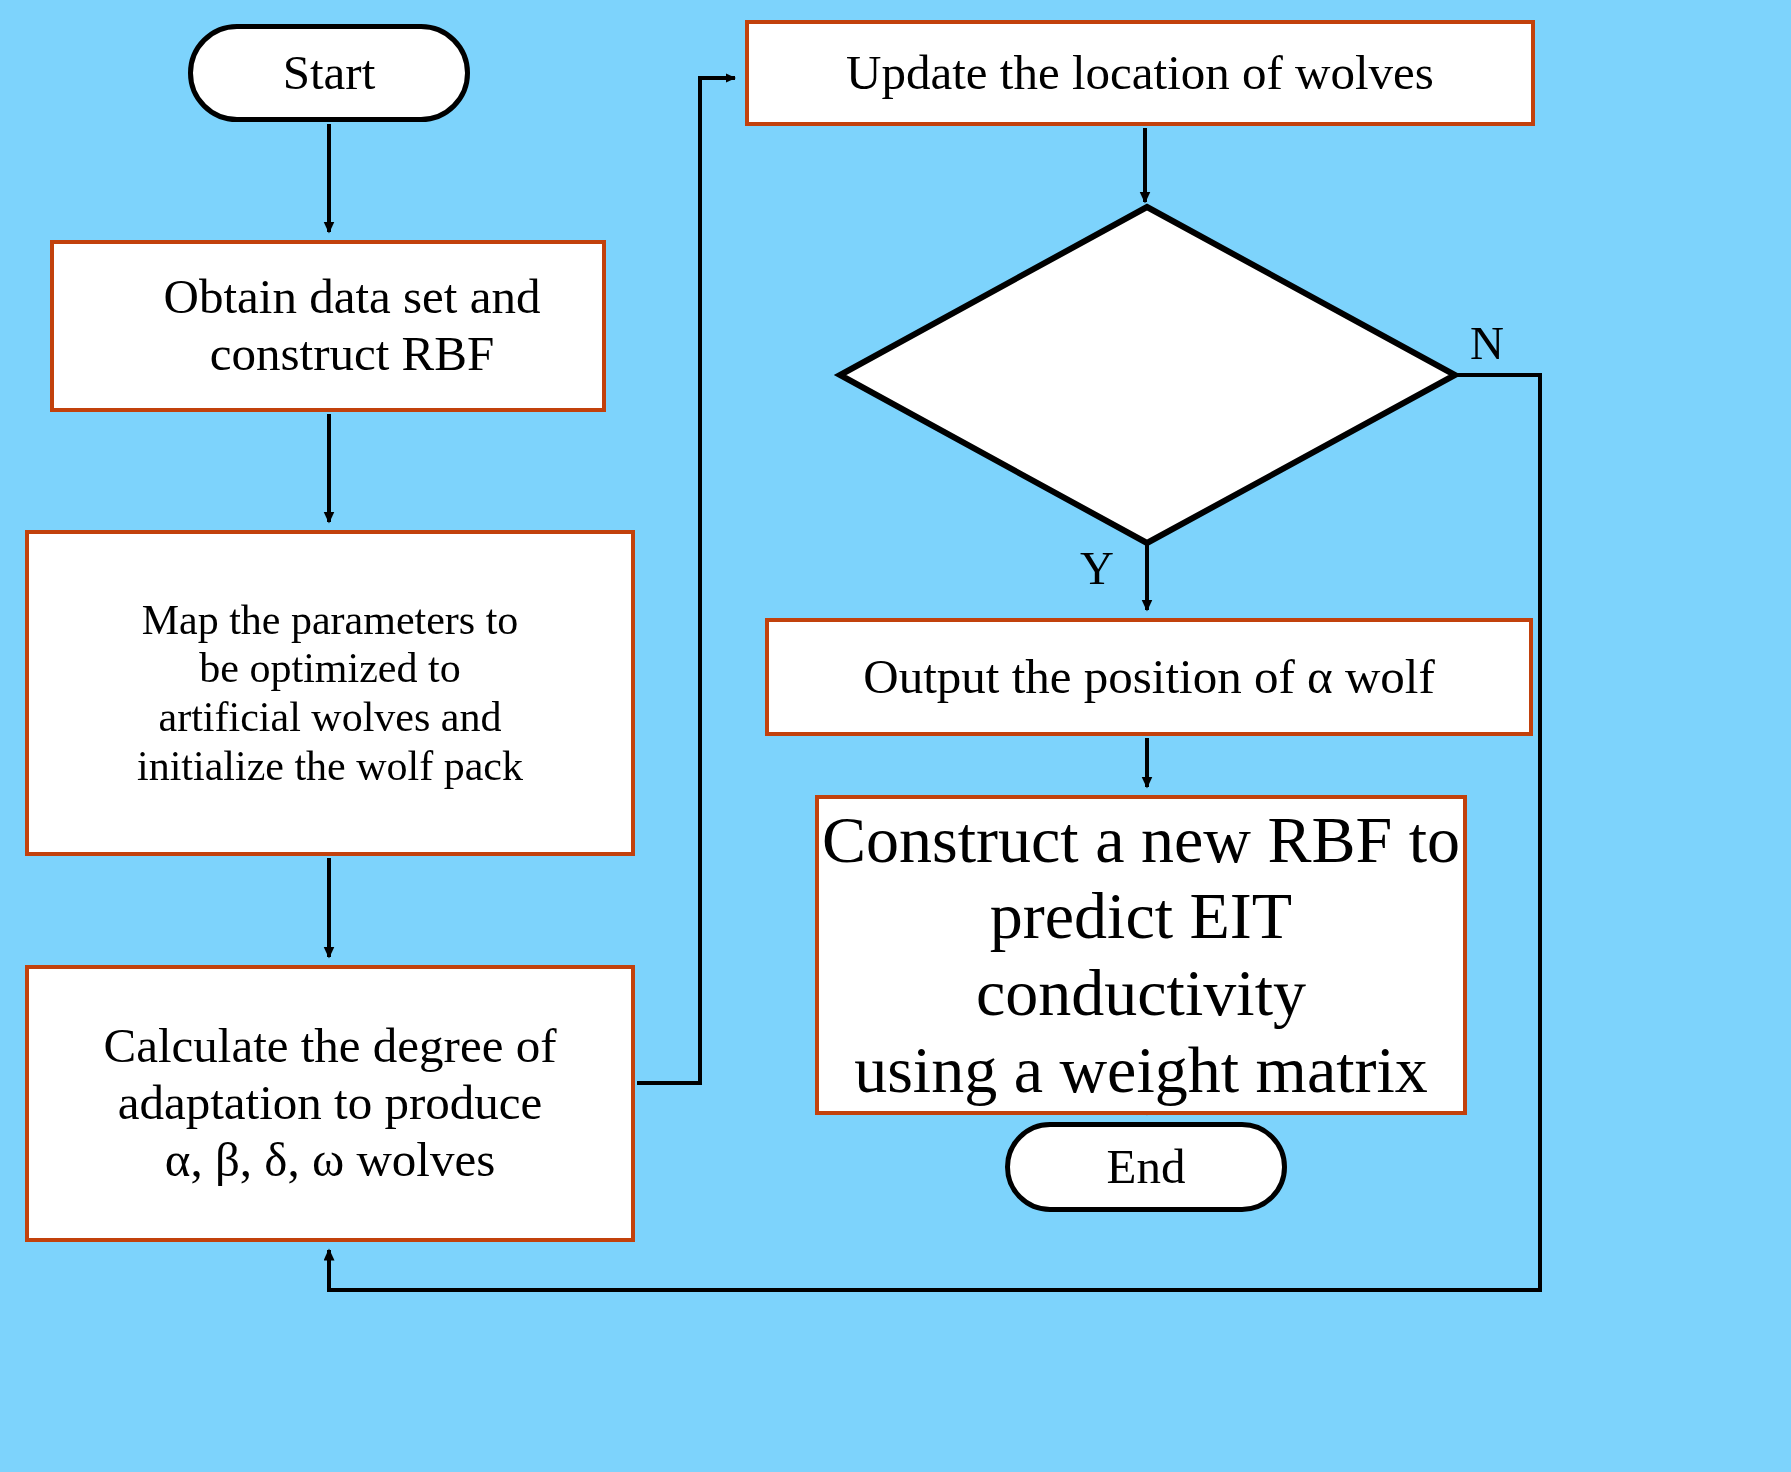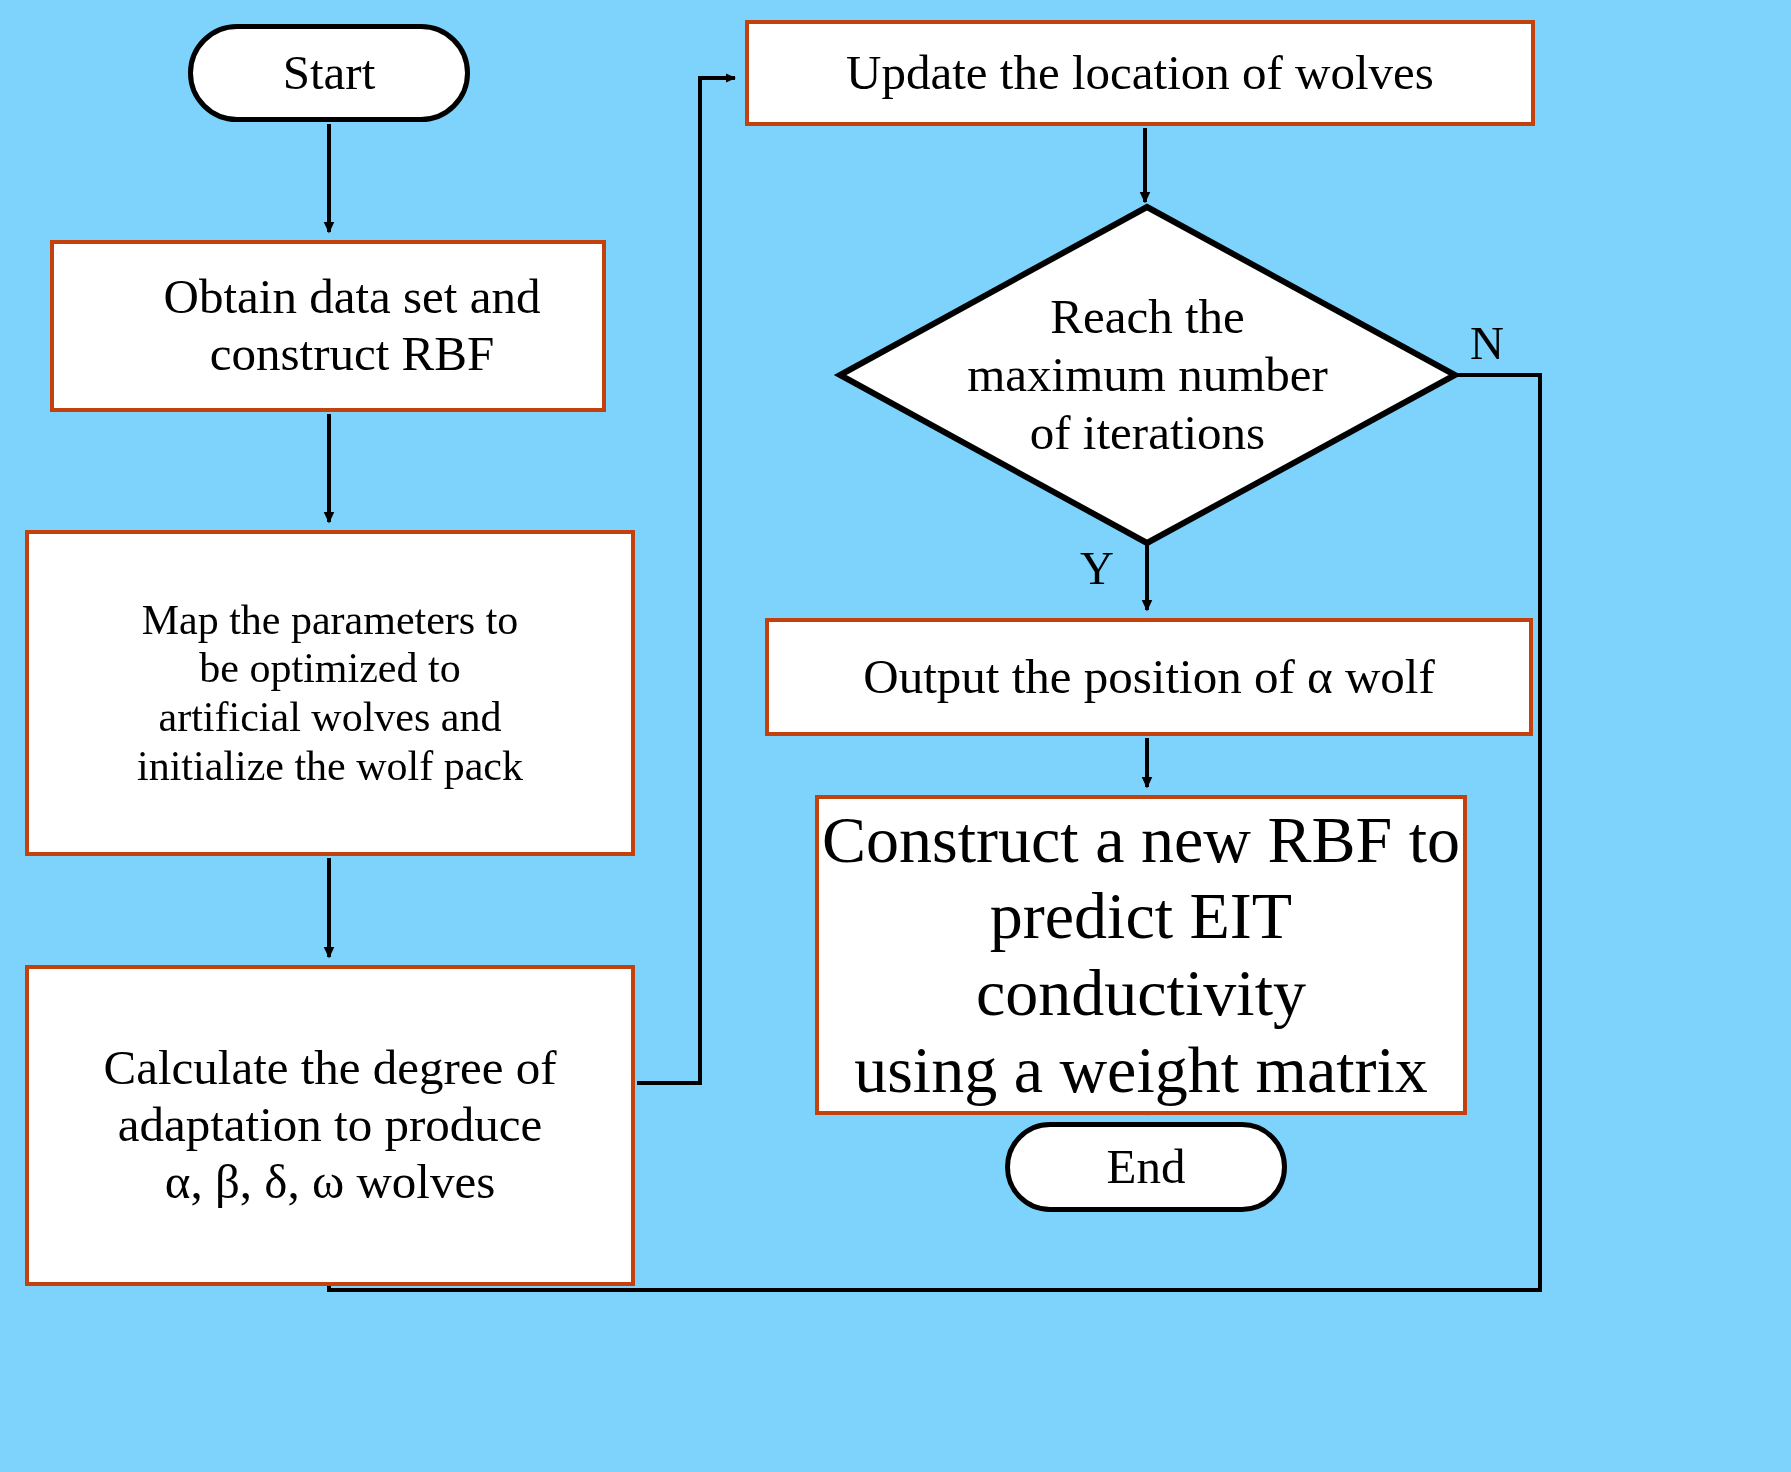--- a/index.html
+++ b/index.html
@@ -63,21 +63,21 @@
     position: absolute;
     color: #000000;
     font-family: "Liberation Serif", "DejaVu Serif", serif;
     line-height: 1;
   }
 
   
   #node-start      { left: 188px;  top: 24px;   width: 282px; height: 98px;  font-size: 49px; }
   #node-obtain     { left: 50px;   top: 240px;  width: 556px; height: 172px; font-size: 49px; padding-left: 48px; }
   #node-map        { left: 25px;   top: 530px;  width: 610px; height: 326px; font-size: 42px; }
-  #node-calculate  { left: 25px;   top: 965px;  width: 610px; height: 321px; font-size: 49px; justify-content: center; }
+  #node-calculate  { left: 25px;   top: 965px;  width: 610px; height: 277px; font-size: 49px; justify-content: center; }
 
   #node-update     { left: 745px;  top: 20px;   width: 790px; height: 106px; font-size: 49px; }
   #wrap-decision   { left: 840px;  top: 205px;  width: 615px; height: 340px; }
   #node-output     { left: 765px;  top: 618px;  width: 768px; height: 118px; font-size: 49px; }
   #node-construct  { left: 815px;  top: 795px;  width: 652px; height: 320px; font-size: 66px; }
   #node-end        { left: 1005px; top: 1122px; width: 282px; height: 90px;  font-size: 49px; }
 
   #label-n { left: 1470px; top: 320px; font-size: 47px; }
   #label-y { left: 1080px; top: 545px; font-size: 47px; }
 </style>
@@ -136,25 +136,20 @@
   <div class="node process" id="node-calculate">
     <span class="node-text">Calculate the degree of
 adaptation to produce
 α, β, δ, ω  wolves</span>
   </div>
 
   <div class="node process" id="node-update">
     <span class="node-text">Update the location of wolves</span>
   </div>
 
-  <div class="decision-wrap" id="wrap-decision">
-    <span class="decision-label" style="font-size:49px;">Reach the
-maximum number
-of iterations</span>
-  </div>
 
   <div class="node process" id="node-output">
     <span class="node-text">Output the position of α wolf</span>
   </div>
 
   <div class="node process" id="node-construct">
     <span class="node-text">Construct a new RBF to
 predict EIT conductivity
 using a weight matrix</span>
   </div>

